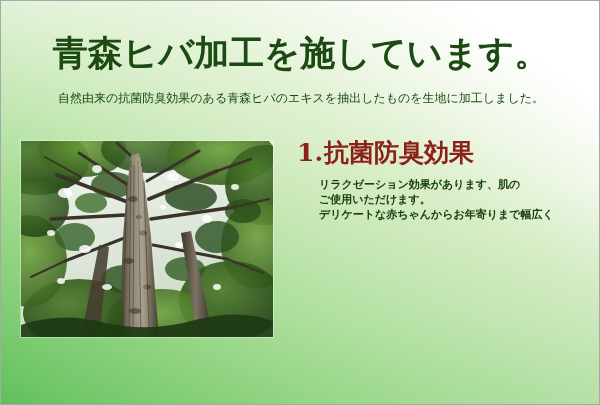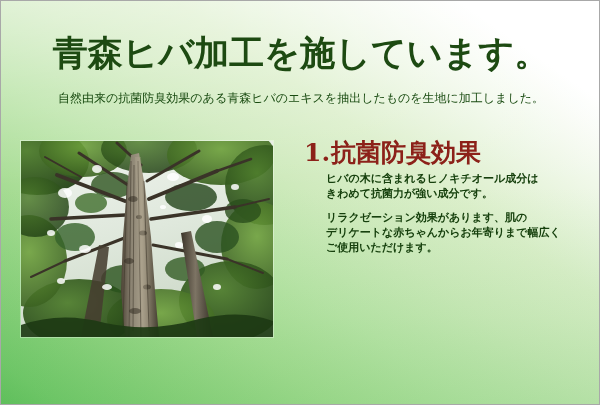--- a/index.html
+++ b/index.html
@@ -90,21 +90,21 @@
   }
   #photo svg { display: block; }
 
   
   #features {
     position: absolute;
     left: 296px;
     top: 136px;
     width: 300px;
   }
-  .feature { margin-bottom: 9px; margin-left: 7px; }
+  .feature { margin-bottom: 9px; }
   .feature-head {
     font-family: "DejaVu Serif", "Liberation Serif", serif;
     font-size: 25px;
     line-height: 31px;
     font-weight: 700;
     color: #8c2119;
     white-space: nowrap;
   }
   .feature-num { margin-right: 1px; }
   .feature-body {
@@ -243,29 +243,25 @@
       <path d="M0 184 Q40 170 84 182 Q130 192 178 178 Q220 168 252 180 L252 196 L0 196 Z" fill="#1d3a14" opacity="0.92"></path>
     </svg>
   </div>
 
   <div id="features">
 
     <div class="feature">
       <div class="feature-head">
         <span class="feature-num">1.</span><span>抗菌防臭効果</span>
       </div>
-      <div class="feature-body">
-        <div>ヒバの木に含まれるヒノキチオール成分は</div>
-        <div>きわめて抗菌力が強い成分です。</div>
-      </div>
     </div>
 
 
     <div class="feature">
       <div class="feature-body">
         <div>リラクゼーション効果があります、肌の</div>
+        <div>ご使用いただけます。</div>
         <div>デリケートな赤ちゃんからお年寄りまで幅広く</div>
-        <div>ご使用いただけます。</div>
       </div>
     </div>
 
   </div>
 </div>
 
 </body></html>

